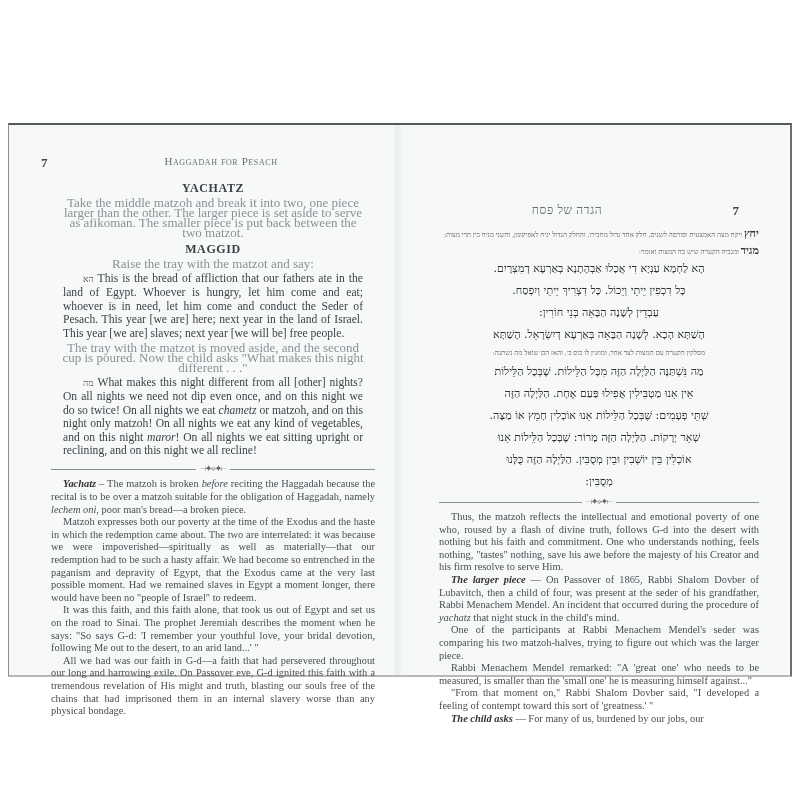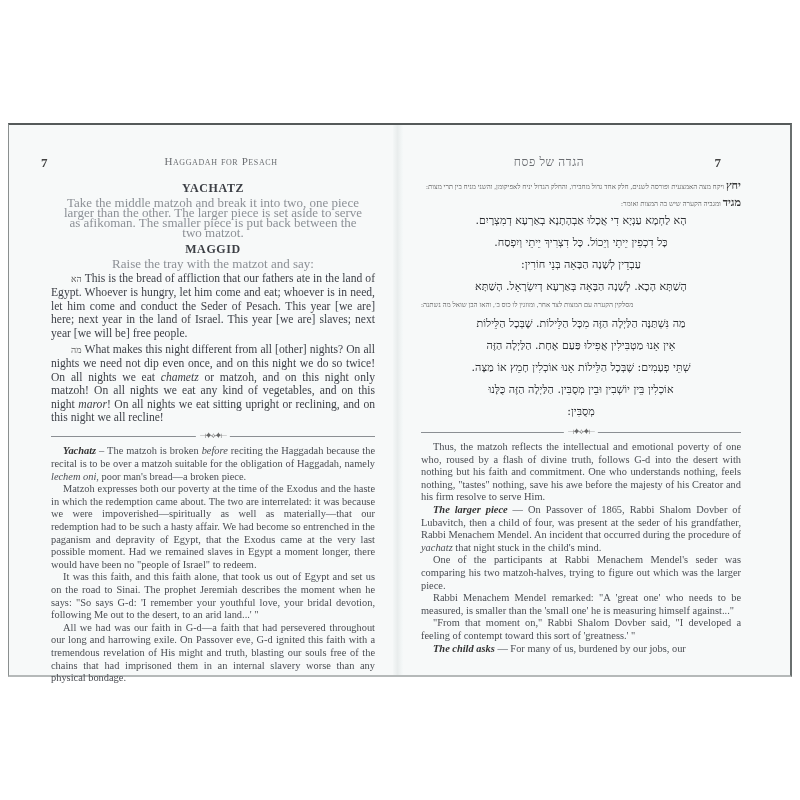--- a/index.html
+++ b/index.html
@@ -15,37 +15,37 @@
     border-right: 2px solid #6a6f6f;
     border-bottom: 2px solid #b5b9b9;
     box-sizing: border-box;
   }
   .spine {
     position: absolute; left: 384px; top: 0; width: 10px; height: 100%;
     background: linear-gradient(to right, #f4f7f7, #e9eded 45%, #f6f9f9);
   }
   .page { position: absolute; top: 0; height: 100%; box-sizing: border-box; color: #3c3f45; }
   .page-left { left: 0; width: 384px; }
-  .page-right { left: 376px; width: 388px; }
+  .page-right { left: 394px; width: 388px; margin-top: 48px; }
 
   .running-head { position: absolute; top: 30px; left: 0; width: 100%; height: 16px; }
   .page-num { position: absolute; font-weight: bold; font-size: 13px; color: #444; }
   .page-left .page-num { left: 32px; }
   .page-right .page-num { right: 52px; }
   .head-title { position: absolute; width: 100%; text-align: center; font-size: 11px; letter-spacing: 0.6px; color: #6b6e72; font-variant: small-caps; }
   .page-left .head-title { left: 20px; }
   .page-right .head-title { left: -30px; direction: rtl; font-size: 12px; }
 
   .col { position: absolute; }
   .page-left .col { left: 42px; width: 324px; top: 52px; }
   .page-right .col { left: 36px; width: 320px; top: 50px; }
 
   .sec-title { text-align: center; font-weight: bold; font-size: 12px; letter-spacing: 0.6px; color: #3c3f45; margin: 4px 0 2px; }
   .instr { text-align: center; font-size: 13px; line-height: 10px; color: #8c9096; margin: 2px 10px; }
-  .main-text { font-size: 11.6px; line-height: 13.4px; text-align: justify; color: #3e4148; margin: 3px 0; text-indent: 20px; }
+  .main-text { font-size: 11.6px; line-height: 13.4px; text-align: justify; color: #3e4148; margin: 3px 12px; text-indent: 20px; }
   .main-text .heb-lead { font-size: 9px; color: #555; }
   .divider { position: relative; height: 8px; margin: 4px 0 8px; border-bottom: 1px solid #8b8f93; }
   .divider .orn { position: absolute; left: 50%; bottom: -5px; transform: translateX(-50%); background: #f7f9f9; color: #666; font-size: 8px; padding: 0 4px; letter-spacing: -1px; }
   .comm { font-size: 10.4px; line-height: 12.6px; text-align: justify; color: #4a4d53; margin: 0; text-indent: 12px; }
   .comm .kw { font-weight: bold; font-style: italic; color: #333; }
   .comm em { }
 
   .heb-small { direction: rtl; font-size: 7px; line-height: 9px; color: #666; text-align: right; margin: 2px 0; }
   .heb-small .lead { font-size: 11px; font-weight: bold; color: #333; }
   .heb-big { direction: rtl; text-align: center; font-size: 11px; line-height: 20px; color: #2b2d31; margin: 2px 0; font-family: "DejaVu Serif", serif; }
@@ -66,20 +66,21 @@
       <div class="instr">Take the middle matzoh and break it into two, one piece larger than the other. The larger piece is set aside to serve as afikoman. The smaller piece is put back between the two matzot.</div>
 
       <div class="sec-title">MAGGID</div>
       <div class="instr">Raise the tray with the matzot and say:</div>
 
       <p class="main-text">
         <span class="heb-lead">הא</span>
         <span>This is the bread of affliction that our fathers ate in the land of Egypt. Whoever is hungry, let him come and eat; whoever is in need, let him come and conduct the Seder of Pesach. This year [we are] here; next year in the land of Israel. This year [we are] slaves; next year [we will be] free people.</span>
       </p>
 
+      <div class="instr">The tray with the matzot is moved aside, and the second cup is poured. Now the child asks "What makes this night different . . ."</div>
 
       <p class="main-text">
         <span class="heb-lead">מה</span>
         <span>What makes this night different from all [other] nights? On all nights we need not dip even once, and on this night we do so twice! On all nights we eat </span><em>chametz</em><span> or matzoh, and on this night only matzoh! On all nights we eat any kind of vegetables, and on this night </span><em>maror</em><span>! On all nights we eat sitting upright or reclining, and on this night we all recline!</span>
       </p>
 
       <div class="divider">
         <span class="orn">⟞✦⟡✦⟝</span>
       </div>
 
@@ -110,26 +111,27 @@
         <span>ומגביה הקערה שיש בה המצות ואומר:</span>
       </div>
 
       <div>
         <div class="heb-big">הָא לַחְמָא עַנְיָא דִי אֲכָלוּ אַבְהָתָנָא בְאַרְעָא דְמִצְרָיִם.</div>
         <div class="heb-big">כָּל דִכְפִין יֵיתֵי וְיֵכוֹל. כָּל דִצְרִיךְ יֵיתֵי וְיִפְסַח.</div>
         <div class="heb-big">עַבְדֵין לְשָׁנָה הַבָּאָה בְּנֵי חוֹרִין:</div>
         <div class="heb-big">הָשַׁתָּא הָכָא. לְשָׁנָה הַבָּאָה בְּאַרְעָא דְיִשְׂרָאֵל. הָשַׁתָּא</div>
       </div>
 
-      <div class="heb-small" style="text-align:left;margin:4px 0">מסלקין הקערה עם המצות לצד אחר, ומוזגין לו כוס ב׳, והאז הבן שואל מה נשתנה:</div>
+      <div class="heb-small" style="text-align:center;margin:4px 0">מסלקין הקערה עם המצות לצד אחר, ומוזגין לו כוס ב׳, והאז הבן שואל מה נשתנה:</div>
 
       <div>
         <div class="heb-big">מַה נִּשְׁתַּנָּה הַלַּיְלָה הַזֶּה מִכָּל הַלֵּילוֹת. שֶׁבְּכָל הַלֵּילוֹת</div>
         <div class="heb-big">אֵין אָנוּ מַטְבִּילִין אֲפִילוּ פַּעַם אֶחָת. הַלַּיְלָה הַזֶּה</div>
         <div class="heb-big">שְׁתֵּי פְעָמִים: שֶׁבְּכָל הַלֵּילוֹת אָנוּ אוֹכְלִין חָמֵץ אוֹ מַצָּה.</div>
+        <div class="heb-big">שְׁאָר יְרָקוֹת. הַלַּיְלָה הַזֶּה מָרוֹר: שֶׁבְּכָל הַלֵּילוֹת אָנוּ</div>
         <div class="heb-big">אוֹכְלִין בֵּין יוֹשְׁבִין וּבֵין מְסֻבִּין. הַלַּיְלָה הַזֶּה כֻּלָּנוּ</div>
         <div class="heb-big">מְסֻבִּין:</div>
       </div>
 
       <div class="divider" style="margin-top:0">
         <span class="orn">⟞✦⟡✦⟝</span>
       </div>
 
       <p class="comm">Thus, the matzoh reflects the intellectual and emotional poverty of one who, roused by a flash of divine truth, follows G-d into the desert with nothing but his faith and commitment. One who understands nothing, feels nothing, "tastes" nothing, save his awe before the majesty of his Creator and his firm resolve to serve Him.</p>
       <p class="comm">

